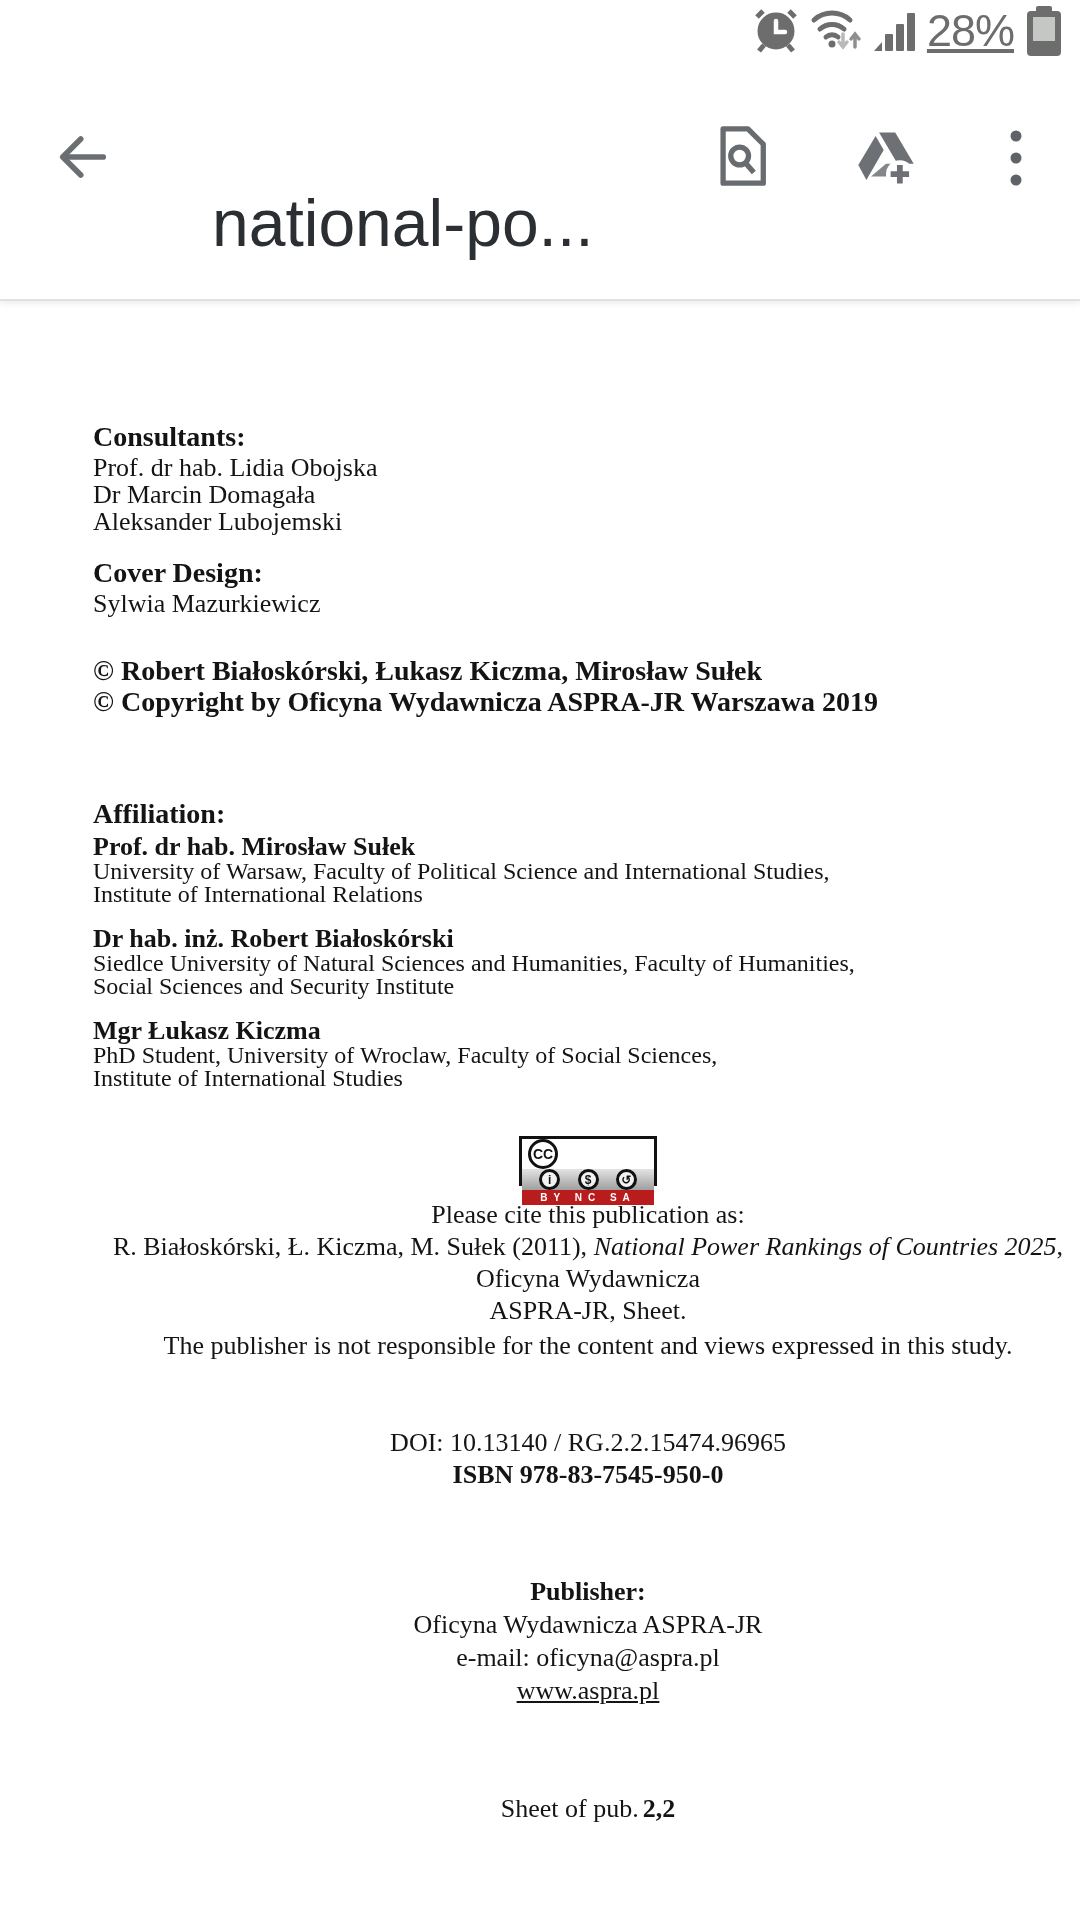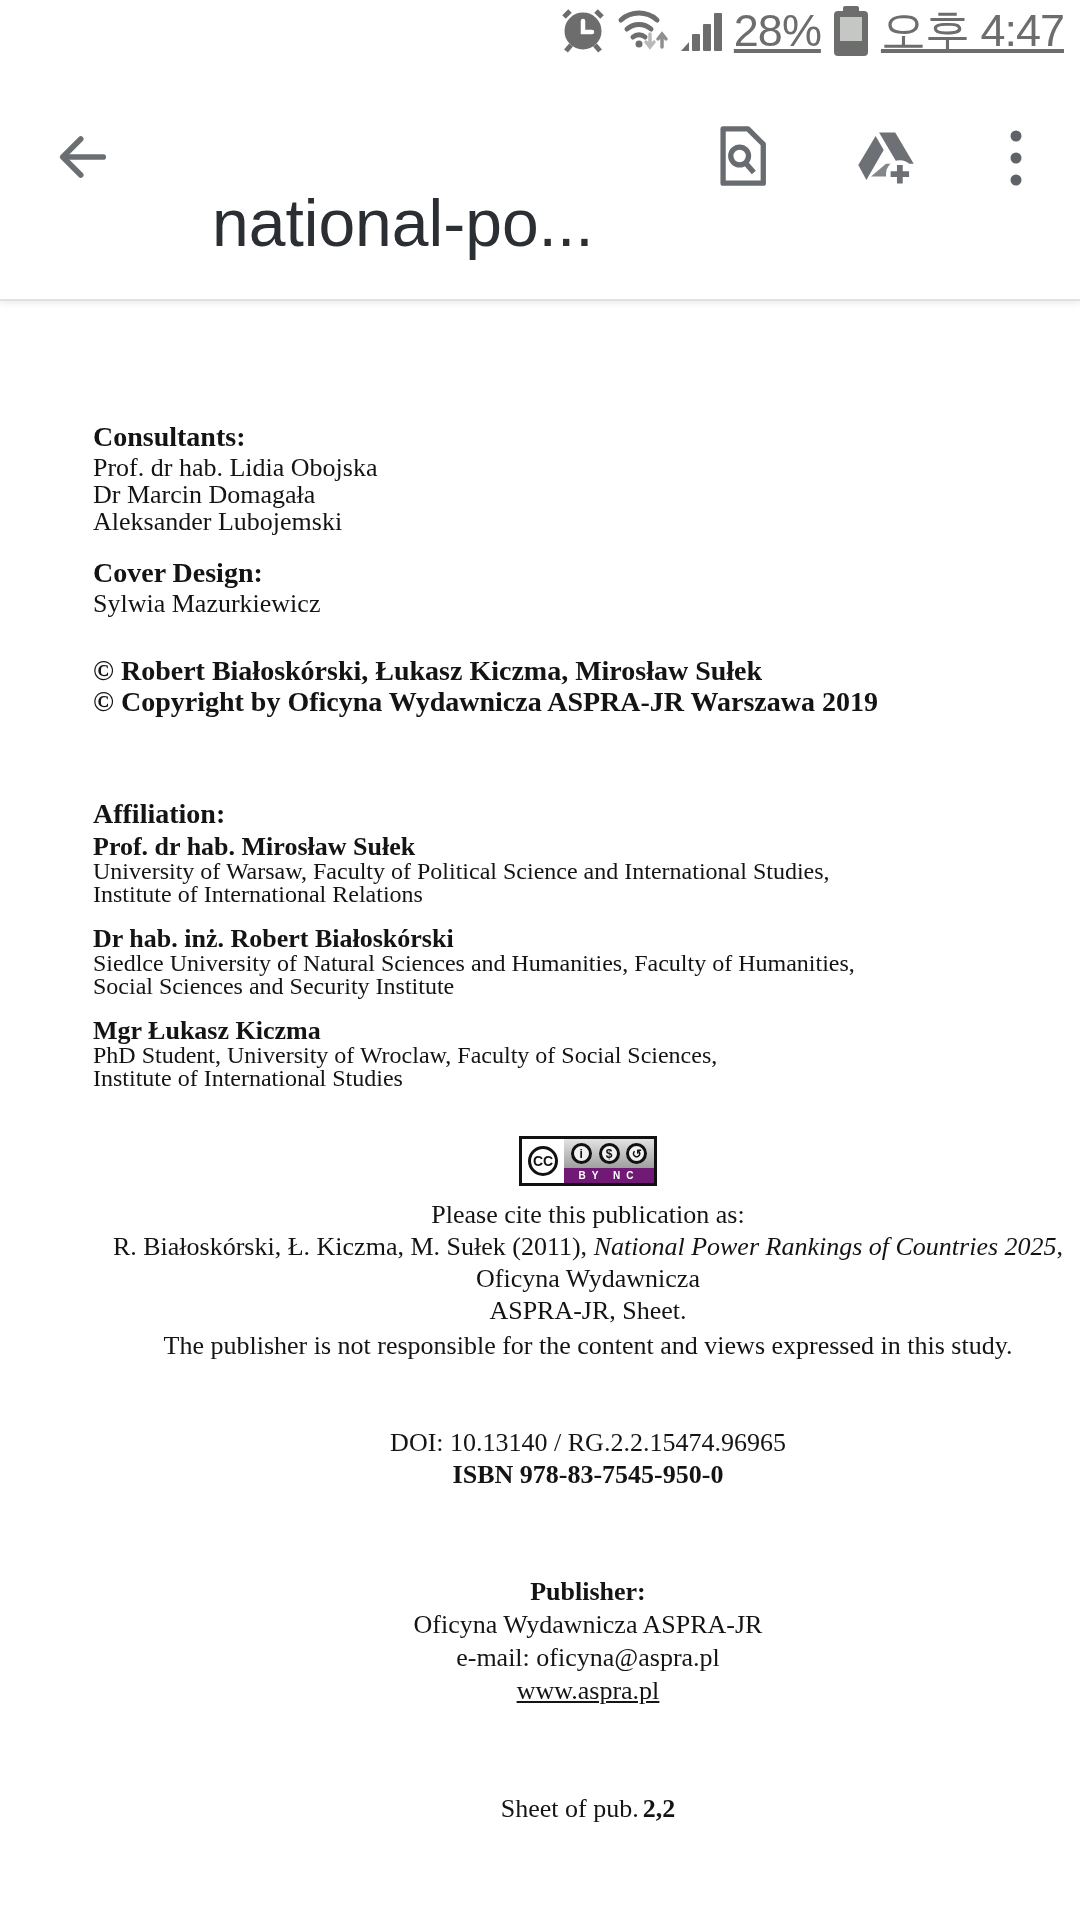--- a/index.html
+++ b/index.html
@@ -34,30 +34,30 @@
   .ln  { font-size:26px; line-height:27px; }
   .lnb { font-size:26px; line-height:27px; font-weight:bold; }
   .big { font-size:28px; line-height:31px; font-weight:bold; }
   .sm  { font-size:24px; line-height:23px; }
   .aff-entry { margin-bottom:19px; }
   .cite { font-size:26px; line-height:32px; }
   .underline { text-decoration:underline; color:#141414;text-align:center; }
 
   
   .cc-badge { width:138px; height:50px; border:3px solid #111; background:#fff;
-              display:flex; margin:0 auto 13px auto; font-family:"Liberation Sans",sans-serif; }
+              display:flex; margin:0 auto 13px auto; font-family:"Liberation Sans",sans-serif;flex-direction:column; }
   .cc-left { width:42px; display:flex; align-items:center; justify-content:center; background:#fff; }
   .cc-circle { width:30px; height:30px; border:3px solid #111; border-radius:50%;
                font-size:14px; font-weight:bold; color:#111; display:flex; align-items:center; justify-content:center; }
   .cc-right { flex:1; display:flex; flex-direction:column; }
   .cc-icons { flex:1; display:flex; align-items:center; justify-content:space-evenly;
               background:linear-gradient(#e3e3e3,#9f9f9f); }
   .ci { width:21px; height:21px; border:3px solid #111; border-radius:50%; background:#f2f2f2;
         font-size:12px; font-weight:bold; color:#111; display:flex; align-items:center; justify-content:center; }
-  .cc-strip { height:15px; background:#701a75; color:#fff; font-size:10px; letter-spacing:6px;
+  .cc-strip { height:15px; background:#b91c1c; color:#fff; font-size:10px; letter-spacing:6px;
               text-align:center; line-height:15px; font-weight:bold; }
 </style>
 </head>
 <body>
 
 <header class="app-bar">
 
   <div class="status-bar">
     <span>
       <svg width="46" height="50" viewBox="0 0 46 50">
@@ -92,21 +92,20 @@
           <rect x="34" y="9" width="8" height="38" rx="1"></rect>
         </g>
       </svg>
     </span>
     <span class="status-text">28%</span>
     <span class="battery">
       <span class="cap"></span>
         <span class="body"></span>
         <span class="fill"></span>
     </span>
-    <span class="status-text">오후 4:47</span>
   </div>
 
   <div class="toolbar">
     <button class="icon-btn" style="left:56px; top:68px; width:54px; height:54px;">
       <svg width="54" height="54" viewBox="0 0 48 48">
         <g stroke="#6b6f73" stroke-width="5" fill="none" stroke-linecap="round" stroke-linejoin="round">
           <path d="M42 24 H8"></path>
             <path d="M22 8 L6 24 L22 40"></path>
         </g>
       </svg>

